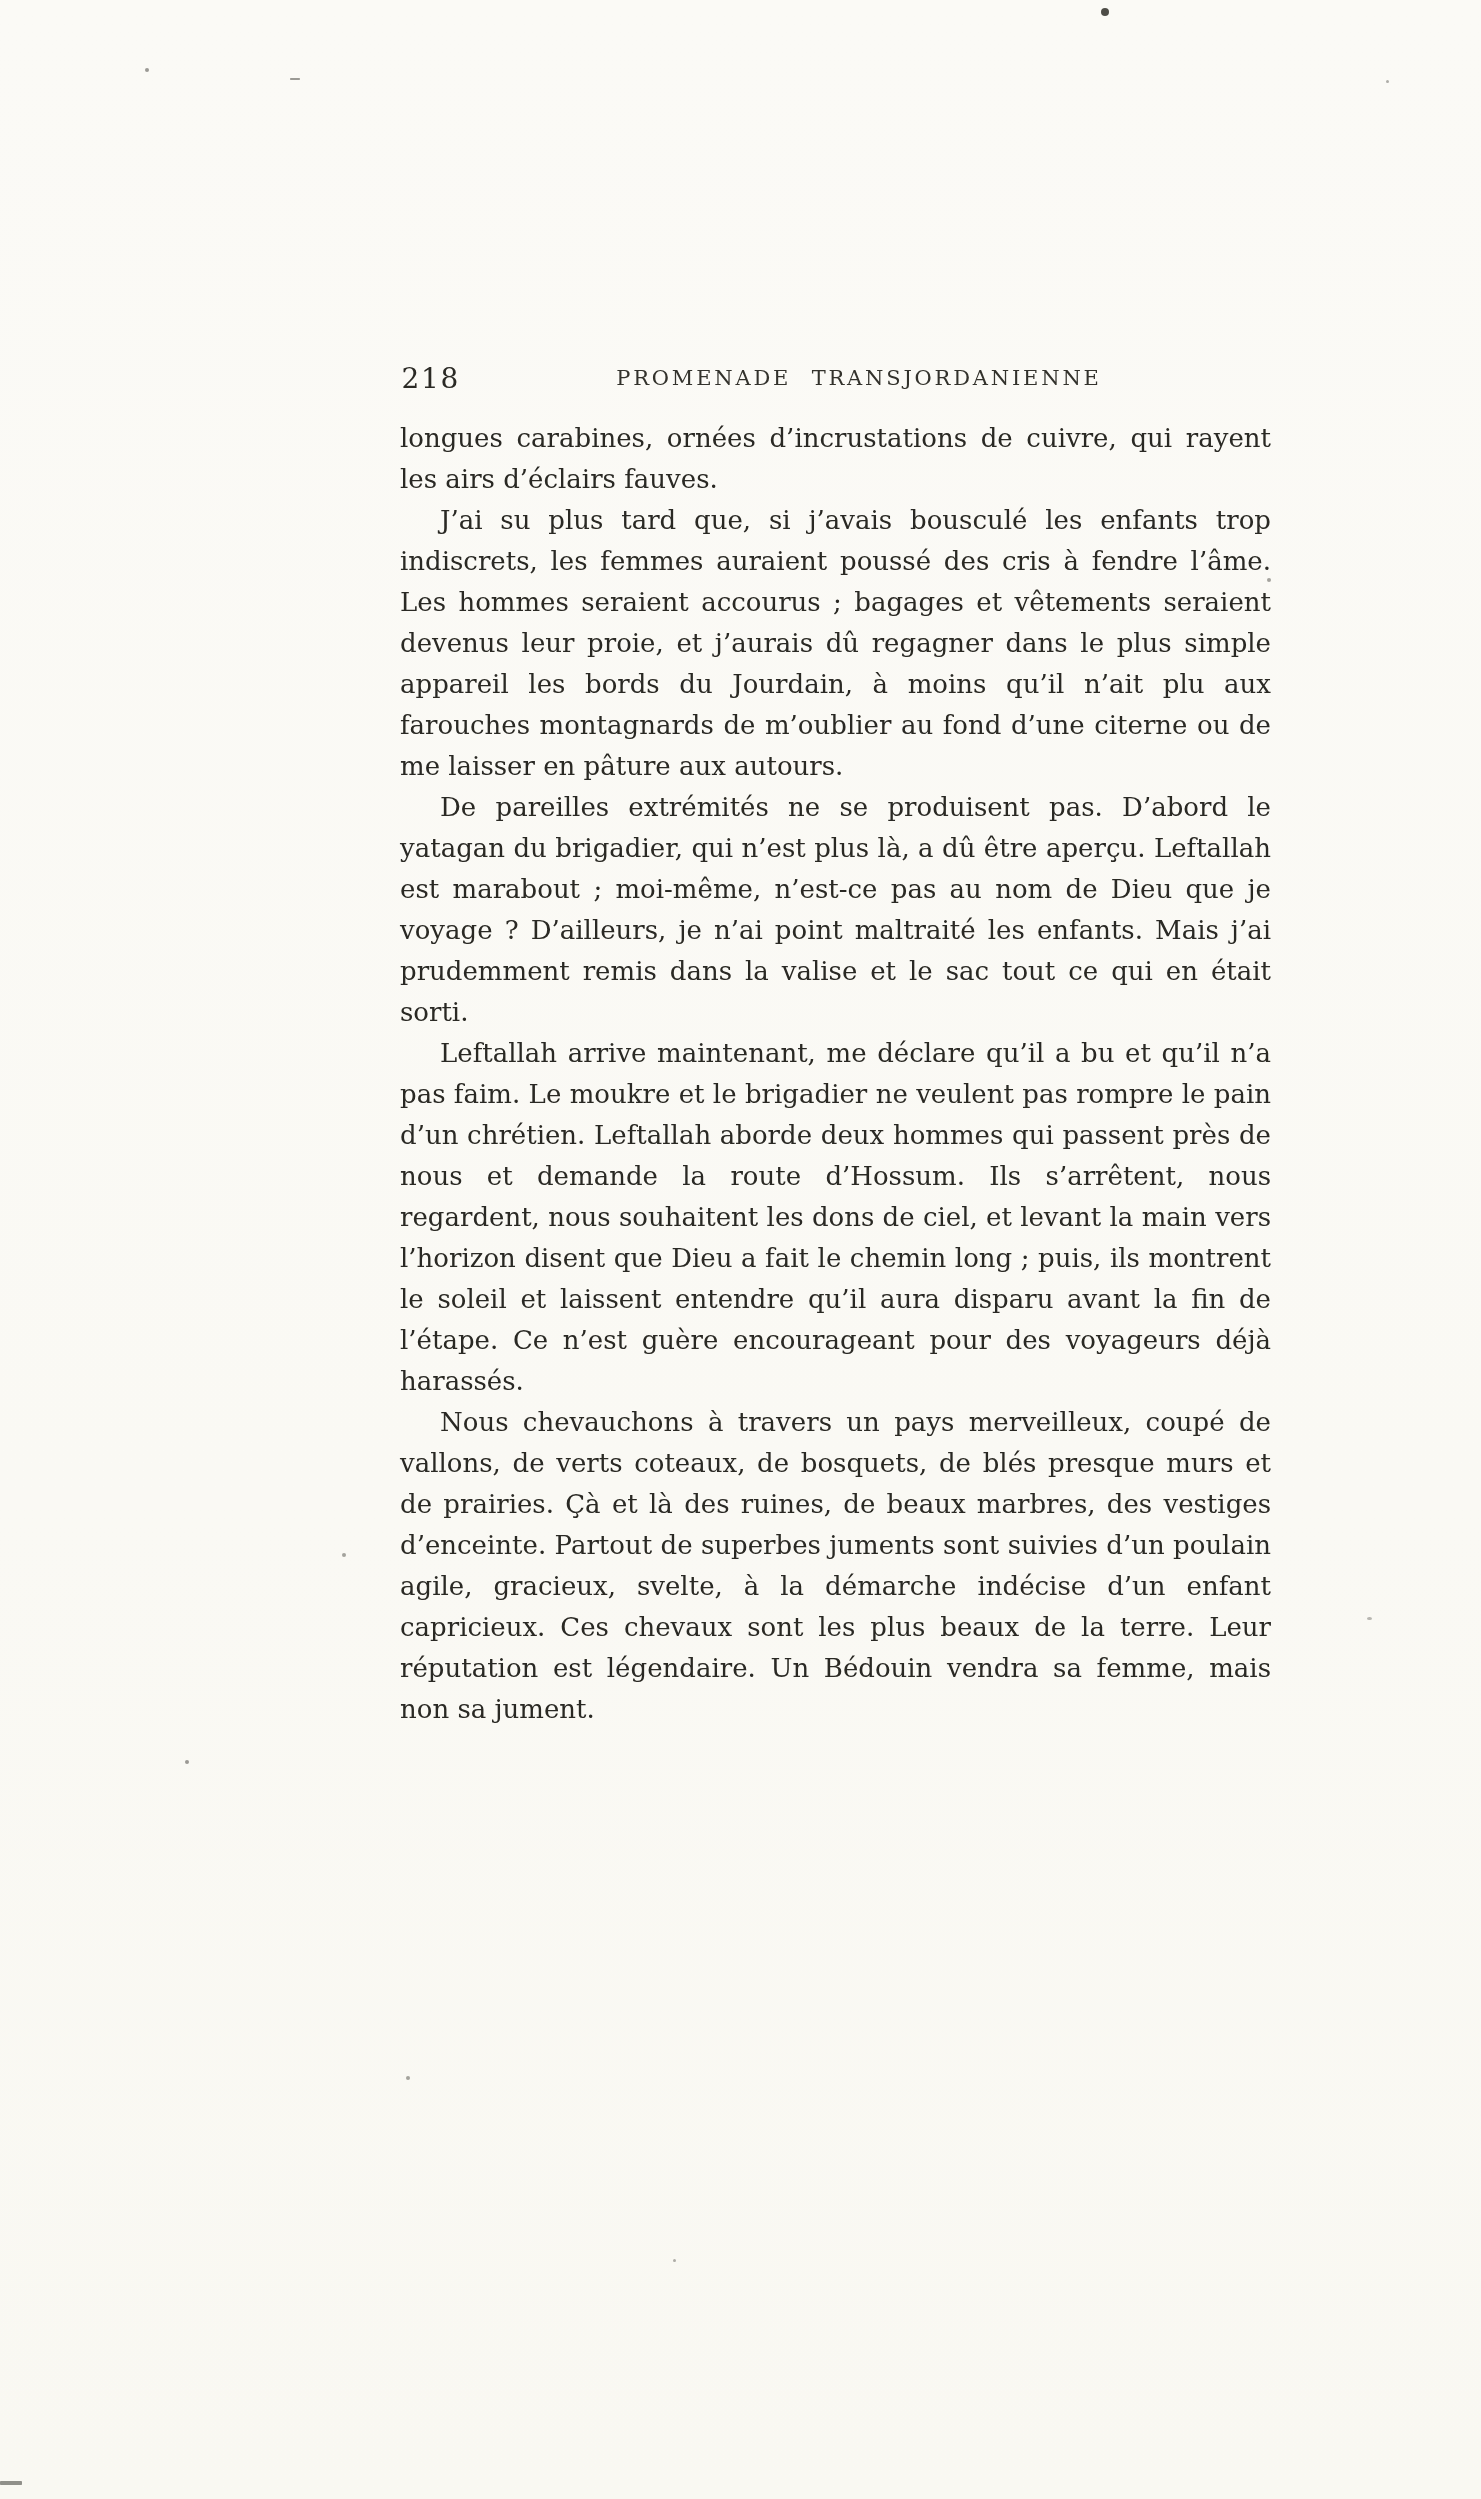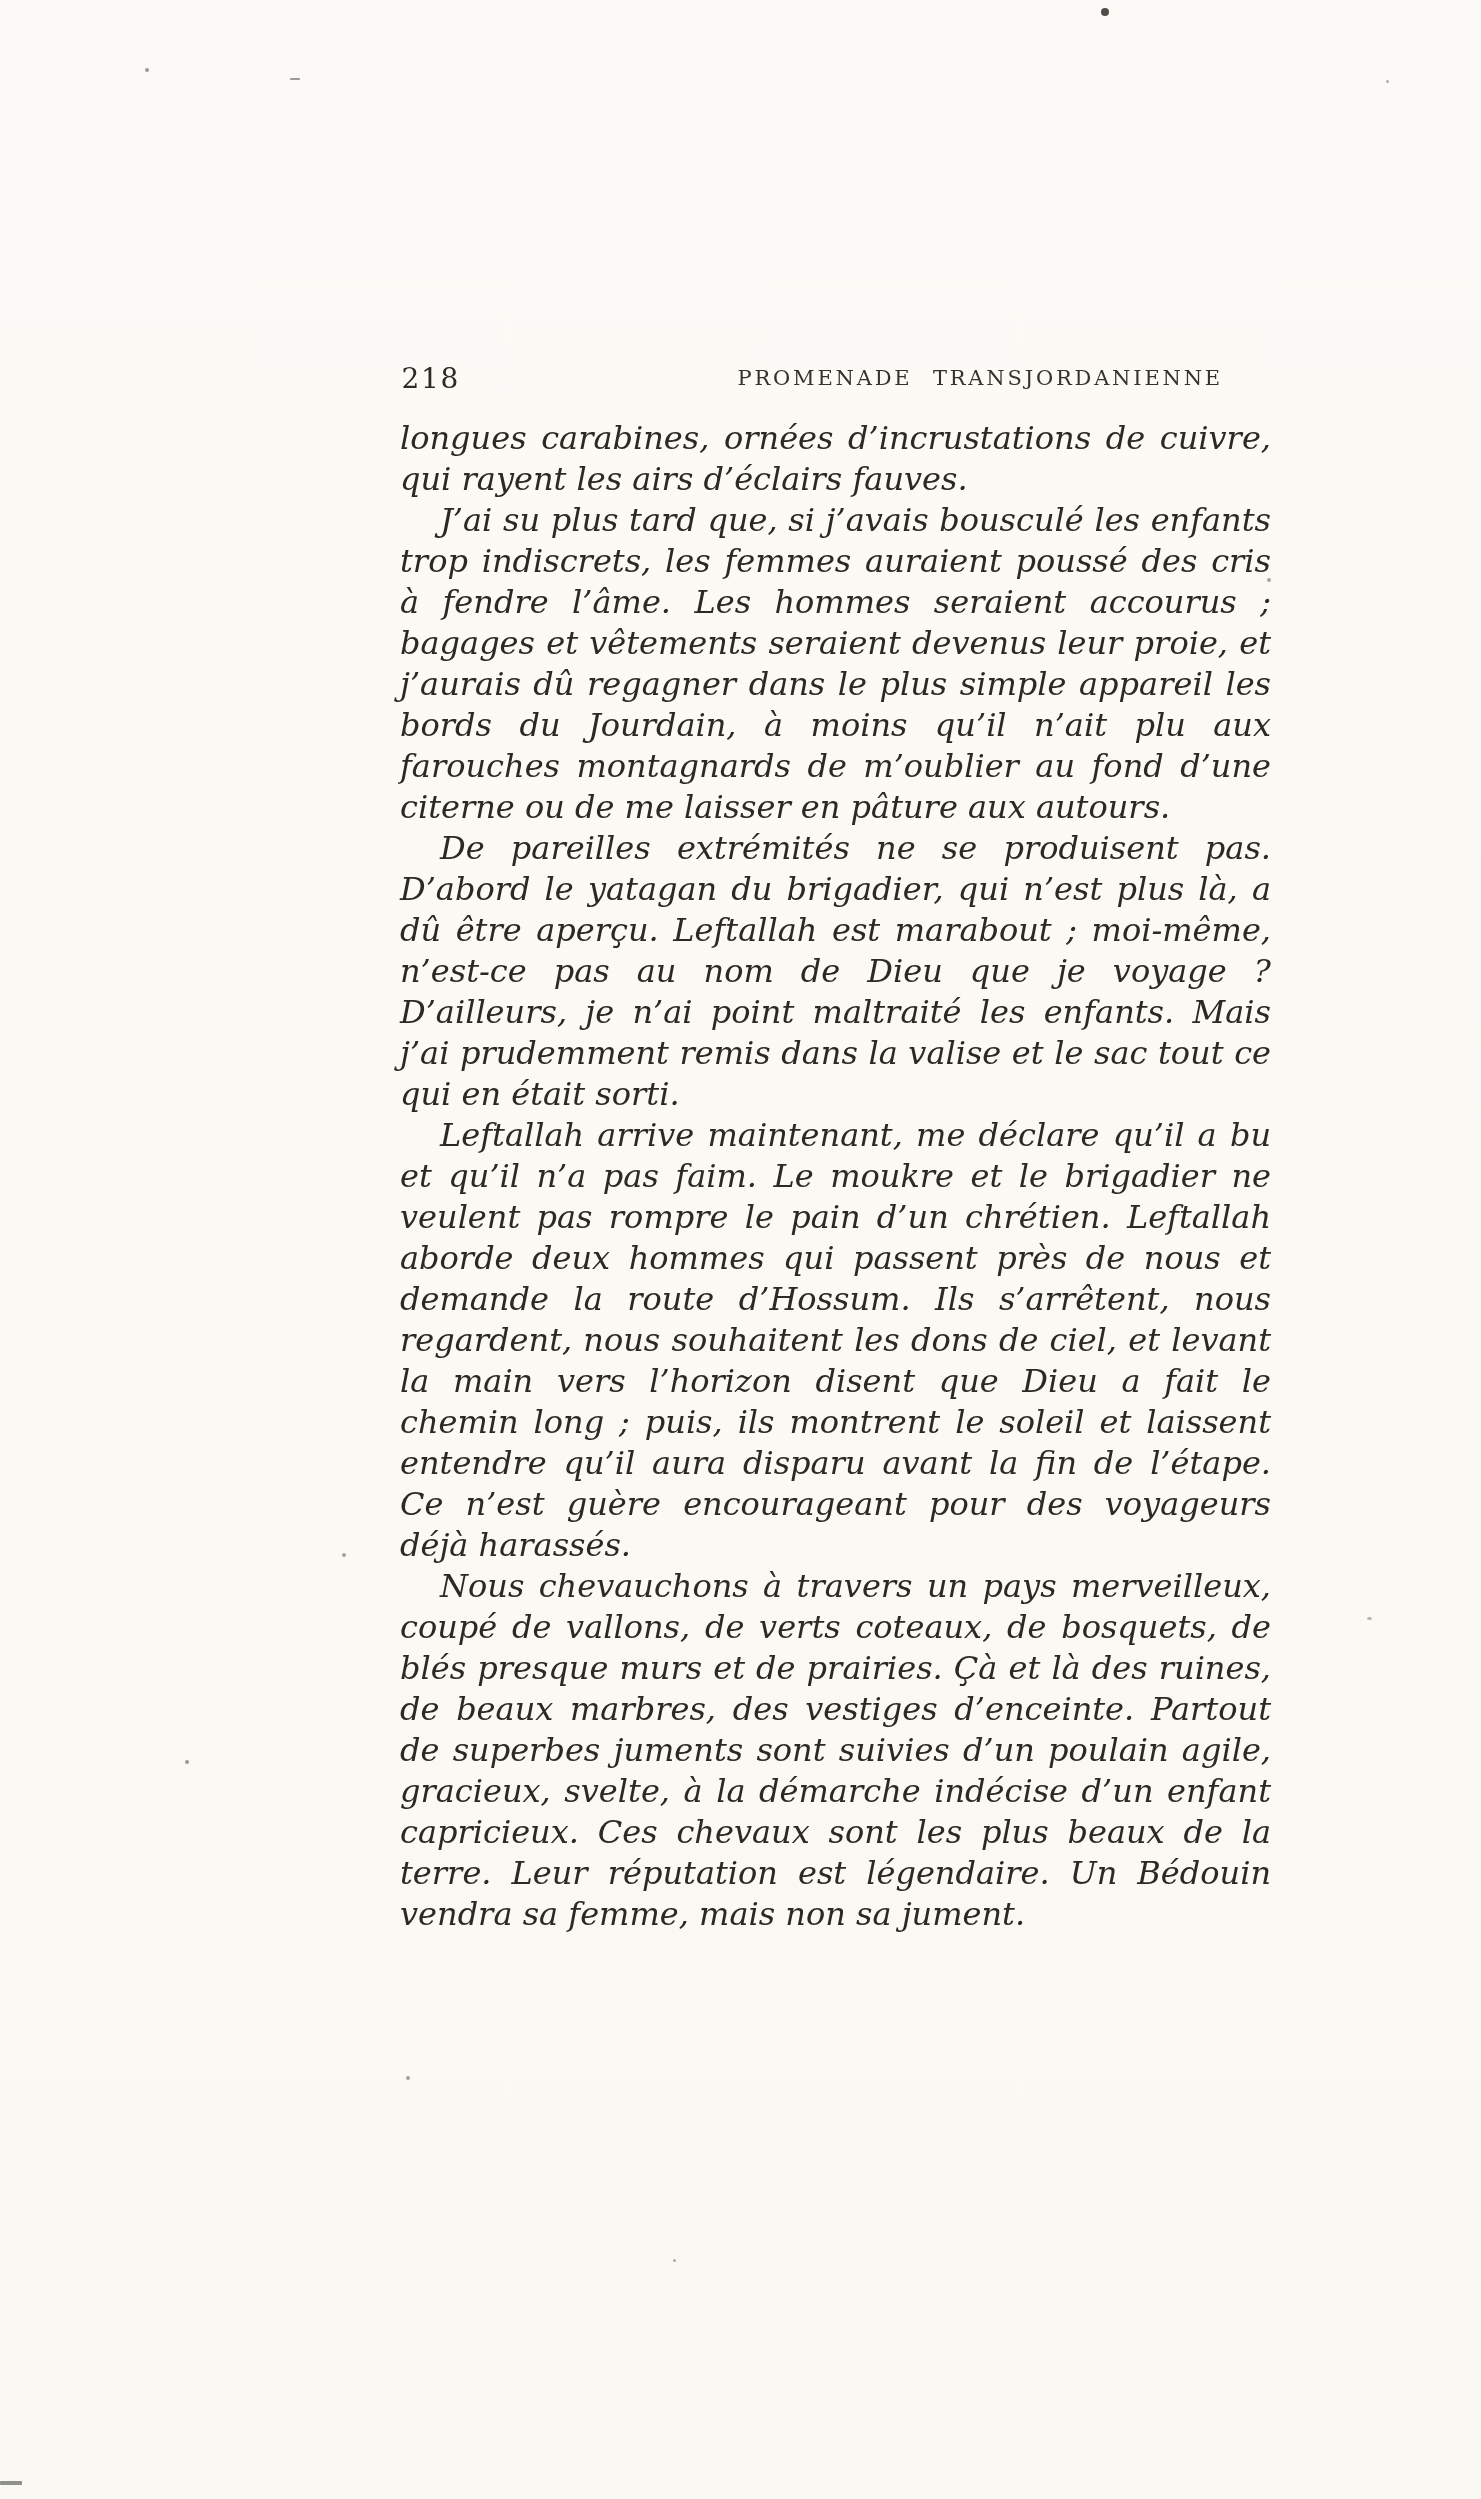--- a/index.html
+++ b/index.html
@@ -34,36 +34,35 @@
     top: 1.6px;
     font-size: 28px;
     letter-spacing: 1.6px;
     color: #2b2a25;
   }
   .running-title {
     position: absolute;
     left: 95px;
     right: 48px;
     top: 6.4px;
-    text-align: right;
+    text-align: center;
     font-size: 21px;
     letter-spacing: 2.8px;
     word-spacing: 11px;
     color: #33322c;
     white-space: nowrap;
   }
   .text-block p {
     margin: 0;
-    font-size: 32px;
+    font-size: 26px;
     line-height: 41px;
     text-align: justify;
     text-justify: inter-word;
     hyphens: none;
     color: #2a2924;
-    font-style: italic;
   }
   .text-block p.indent { text-indent: 40px; }
   .artifact {
     position: absolute;
     background: #3b3a34;
     border-radius: 50%;
     pointer-events: none;
   }
   .artifact.bar { border-radius: 0.8px; }
 </style>

